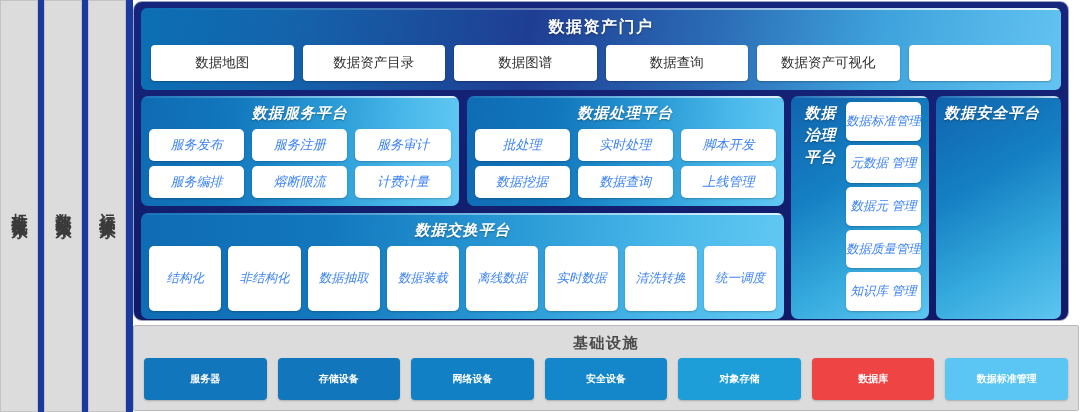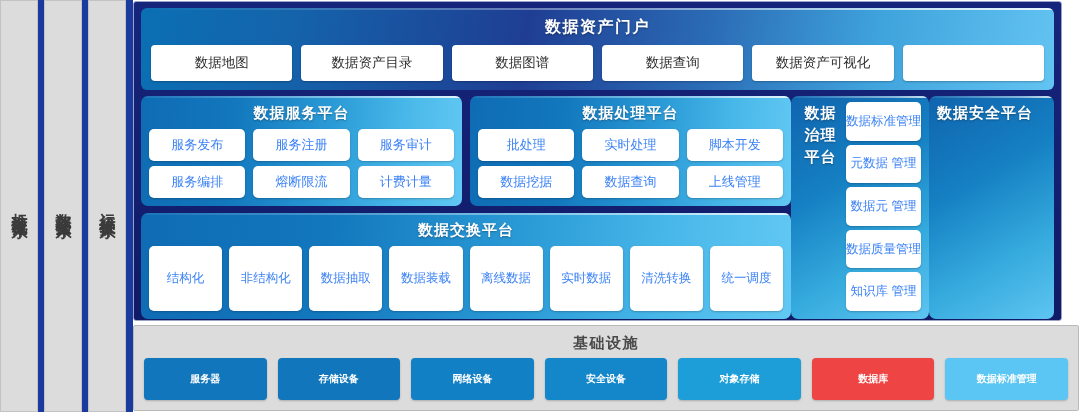--- a/index.html
+++ b/index.html
@@ -53,26 +53,26 @@
     background: #ffffff;
   }
 
   
   .navy-frame {
     flex: 0 0 auto;
     height: 320px;
     background: #131f6e;
     background: linear-gradient(180deg,#16257c 0%,#101a66 100%);
     border: 1px solid #9aa3c4;
-    border-radius: 3px;
+    border-radius: 9px;
     padding: 6px 7px 1px 7px;
     display: flex;
     flex-direction: column;
     gap: 6px;
-    margin: 1px 18px 0 0;
+    margin: 1px 11px 0 0;
   }
 
   
   .portal {
     flex: 0 0 82px;
     border-radius: 6px;
     background: linear-gradient(100deg,#0b6fb4 0%,#1464ab 16%,#1f3e93 42%,#2b6cb6 62%,#3fa3dc 80%,#63c4f2 100%);
     padding: 7px 10px 9px 10px;
     display: flex;
     flex-direction: column;
@@ -109,21 +109,23 @@
     font-size: 13.5px;
     color: #2e2e2e;
     white-space: nowrap;
     box-shadow: 0 1px 2px rgba(0,0,0,.25);
   }
 
   
   .mid-row {
     flex: 1 1 auto;
     display: flex;
+    gap: 7px;
     min-height: 0;
+    font-style: italic;
   }
   .mid-left {
     flex: 1 1 auto;
     display: flex;
     flex-direction: column;
     gap: 7px;
     min-width: 0;
   }
   .mid-left-top {
     flex: 0 0 110px;

